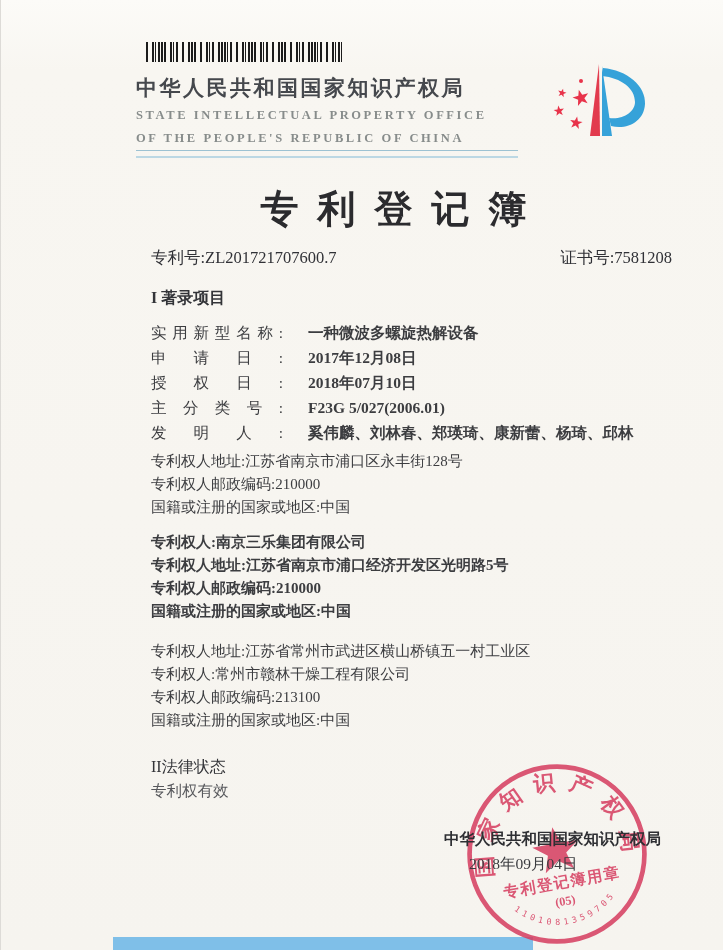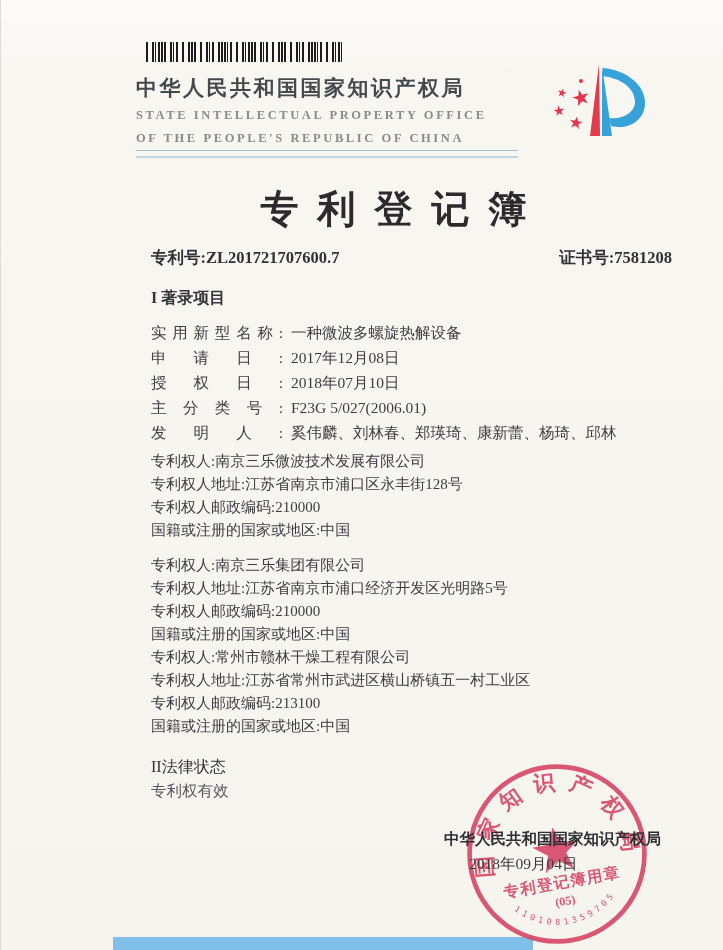--- a/index.html
+++ b/index.html
@@ -36,34 +36,34 @@
     position:absolute;left:135px;top:150px;width:382px;height:5px;
     border-top:1px solid #9dc2d2;border-bottom:2px solid #bcd8e4;
   }
   .page-title{
     position:absolute;left:0;top:184px;width:100%;text-align:center;
     font-size:38px;font-weight:bold;letter-spacing:19px;padding-left:45px;
     box-sizing:border-box;color:#2b2b2e;
   }
   .nums{
     position:absolute;left:150px;right:88px;top:247px;display:flex;
-    justify-content:space-between;font-size:16.5px;font-weight:bold;color:#303136;
+    justify-content:space-between;font-size:16.5px;font-weight:normal;color:#303136;
   }
   .sec1-h{position:absolute;left:150px;top:288px;font-size:16px;font-weight:bold;color:#333438;}
   .fields{position:absolute;left:150px;top:320px;font-size:15.5px;}
   .frow{line-height:25px;white-space:nowrap;}
   .flabel{
     display:inline-block;width:132px;vertical-align:top;
     text-align:justify;text-align-last:justify;text-justify:inter-character;
   }
-  .fvalue{margin-left:8px;}
+  .fvalue{margin-left:25px;font-weight:bold;}
   .patentees{position:absolute;left:150px;top:450px;font-size:15px;}
   .pblock{margin:0 0 12px 0;}
   .pline{line-height:23px;white-space:nowrap;}
-  .pblock.b2{margin-bottom:0;}
+  .pblock.b2{margin-bottom:17px;font-weight:bold;}
   .sec2{position:absolute;left:150px;top:756px;}
   .sec2-h{font-size:16px;font-weight:normal;color:#333438;line-height:22px;}
   .status{font-size:15.5px;color:#57585c;line-height:26px;}
   .footer-office{
     position:absolute;left:443px;top:829px;font-size:15.5px;font-weight:bold;
     color:#2e2f33;z-index:2;white-space:nowrap;
   }
   .footer-date{
     position:absolute;left:468px;top:854px;font-size:15.5px;color:#3a3b3f;
     z-index:2;white-space:nowrap;
@@ -121,34 +121,33 @@
     <div class="frow">
       <span class="flabel">主分类号:</span><span class="fvalue">F23G 5/027(2006.01)</span>
     </div>
     <div class="frow">
       <span class="flabel">发明人:</span><span class="fvalue">奚伟麟、刘林春、郑瑛琦、康新蕾、杨琦、邱林</span>
     </div>
   </div>
 
   <div class="patentees">
     <div class="pblock">
-      <div class="pline">专利权人:南京三乐微波技术发展有限公司</div>
       <div class="pline">专利权人地址:江苏省南京市浦口区永丰街128号</div>
       <div class="pline">专利权人邮政编码:210000</div>
       <div class="pline">国籍或注册的国家或地区:中国</div>
     </div>
     <div class="pblock b2">
       <div class="pline">专利权人:南京三乐集团有限公司</div>
       <div class="pline">专利权人地址:江苏省南京市浦口经济开发区光明路5号</div>
       <div class="pline">专利权人邮政编码:210000</div>
       <div class="pline">国籍或注册的国家或地区:中国</div>
     </div>
     <div class="pblock">
+      <div class="pline">专利权人地址:江苏省常州市武进区横山桥镇五一村工业区</div>
       <div class="pline">专利权人:常州市赣林干燥工程有限公司</div>
-      <div class="pline">专利权人地址:江苏省常州市武进区横山桥镇五一村工业区</div>
       <div class="pline">专利权人邮政编码:213100</div>
       <div class="pline">国籍或注册的国家或地区:中国</div>
     </div>
   </div>
 
   <div class="sec2">
     <div class="sec2-h">II法律状态</div>
     <div class="status">专利权有效</div>
   </div>
 

